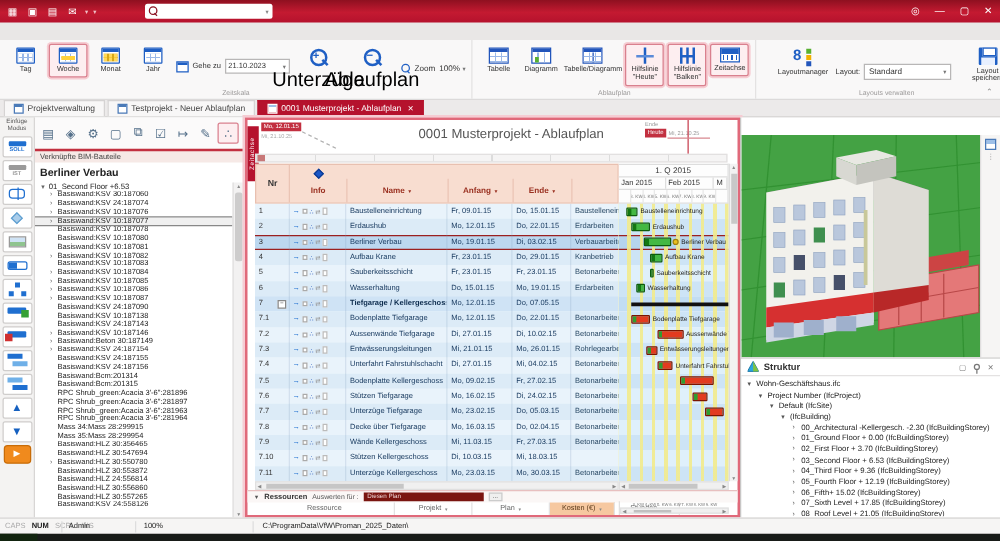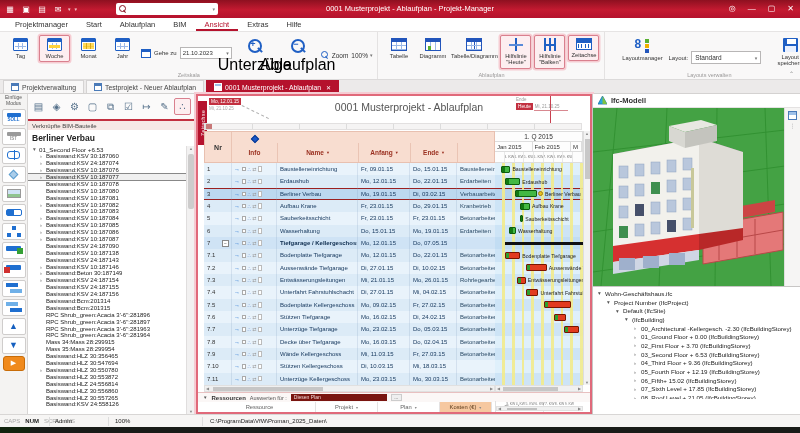--- a/index.html
+++ b/index.html
@@ -253,38 +253,28 @@
       <span class="qat-ic">▣</span>
       <span class="qat-ic">▤</span>
       <span class="qat-ic">✉</span>
       <span class="qat-car">▾</span>
       <span class="qat-car">▾</span>
     </div>
     <div id="searchbox">
       <span class="mag"></span>
       <span class="sb-car">▾</span>
     </div>
-    <div id="title-text">0001 Musterprojekt - Ablaufplan - Projekt-Manager</div>
     <div class="win-controls">
       <span>◎</span>
       <span>—</span>
       <span>▢</span>
       <span>✕</span>
     </div>
   </div>
 
-  <div id="menubar">
-      <div class="mitem">Projektmanager</div>
-      <div class="mitem">Start</div>
-      <div class="mitem">Ablaufplan</div>
-      <div class="mitem">BIM</div>
-      <div class="mitem active">Ansicht</div>
-      <div class="mitem">Extras</div>
-      <div class="mitem">Hilfe</div>
-    </div>
 
   <div id="ribbon">
     <div class="rgroup">
       <div class="rbtn">
         <span class="cal"></span>
         <span class="lbl">Tag</span>
       </div>
       <div class="rbtn sel">
         <span class="cal wk"></span>
         <span class="lbl">Woche</span>
@@ -1081,27 +1071,20 @@
         </div>
       <div class="mini-scroll">
         <span class="har" style="left:1px;">◀</span>
         <div class="thumb"></div>
         <span class="har" style="right:1px;">▶</span>
       </div>
     </div>
   </div>
 
   <div id="ifc">
-    <div class="panel-head">
-      <svg width="9" height="9" viewBox="0 0 10 10">
-          <polygon points="5,0 10,9 0,9" fill="#2aa7df" stroke="#1670a0" stroke-width="0.8"></polygon>
-          <polygon points="5,0 10,9 5,9" fill="#7fc241"></polygon>
-        </svg>
-      <span class="panel-title">Ifc-Modell</span>
-    </div>
     <div id="ifc-viewport">
       <svg width="192" height="178" viewBox="0 0 192 178">
         <rect width="192" height="178" fill="#44a244"></rect>
         <g stroke="#2f8f2f" stroke-width="1" opacity="0.85" fill="none">
           <path d="M0 44 L192 22"></path>
             <path d="M0 84 L192 58"></path>
             <path d="M0 124 L192 96"></path>
             <path d="M0 164 L192 136"></path>
           <path d="M24 0 L8 178"></path>
             <path d="M74 0 L66 178"></path>
@@ -1154,20 +1137,32 @@
         <rect x="98" y="60" width="3" height="60" fill="#c8c89a"></rect>
       </svg>
     </div>
     <div id="ifc-side">
       <span class="side-ic"></span>
       <span class="side-dots">⋮</span>
     </div>
   </div>
 
   <div id="struct">
+    <div class="panel-head">
+      <svg width="9" height="9" viewBox="0 0 10 10">
+          <polygon points="5,0 10,9 0,9" fill="#2aa7df" stroke="#1670a0" stroke-width="0.8"></polygon>
+          <polygon points="5,0 10,9 5,9" fill="#7fc241"></polygon>
+        </svg>
+      <span class="panel-title">Struktur</span>
+      <span class="panel-icons">
+        <span>▢</span>
+        <span class="pin-ic"></span>
+        <span>✕</span>
+      </span>
+    </div>
     <div id="structTree">
         <div class="srow" style="padding-left: 2px;">
           <span class="scar">▾</span>
           <span class="slbl">Wohn-Geschäftshaus.ifc</span>
         </div>
         <div class="srow" style="padding-left: 11px;">
           <span class="scar">▾</span>
           <span class="slbl">Project Number (IfcProject)</span>
         </div>
         <div class="srow" style="padding-left: 20px;">

